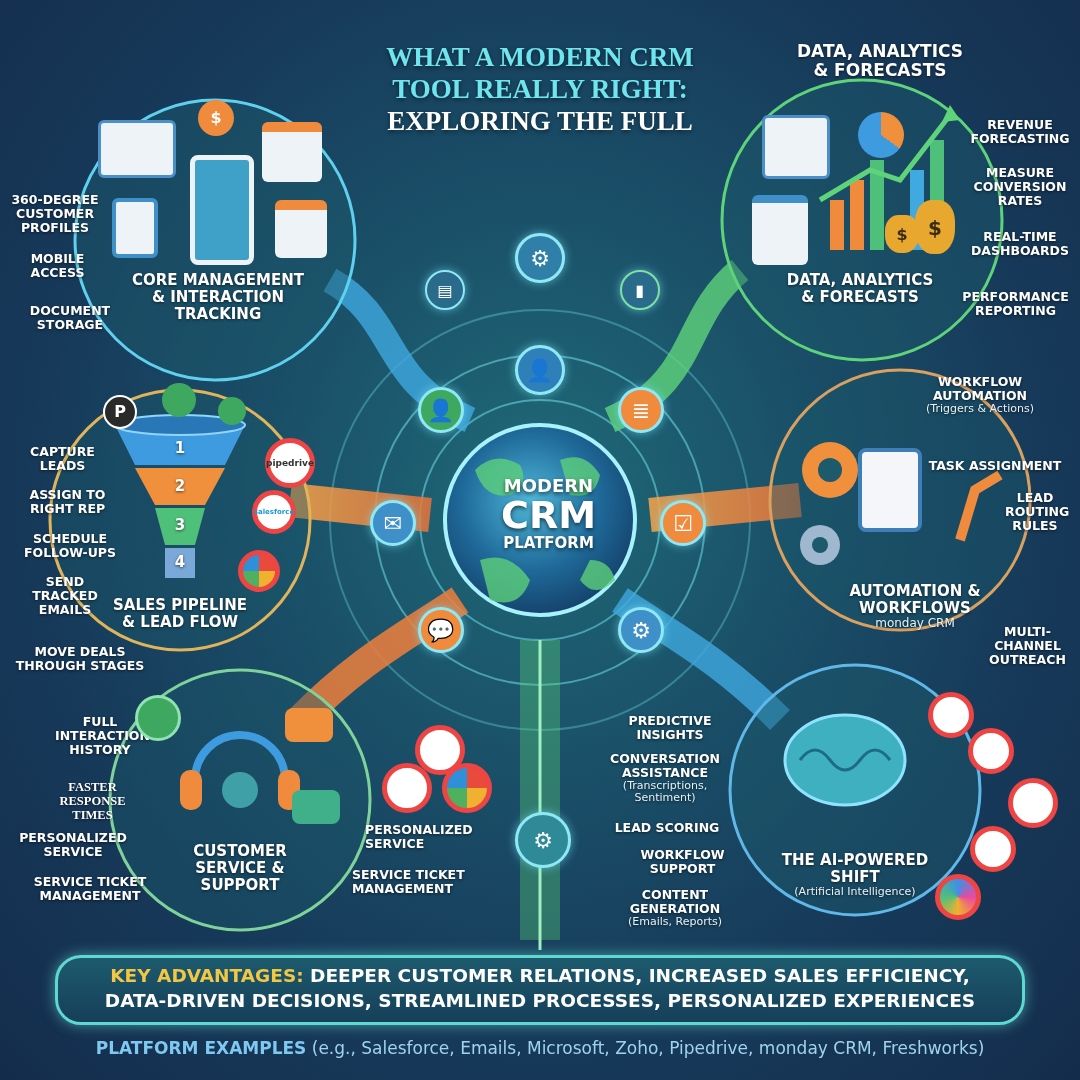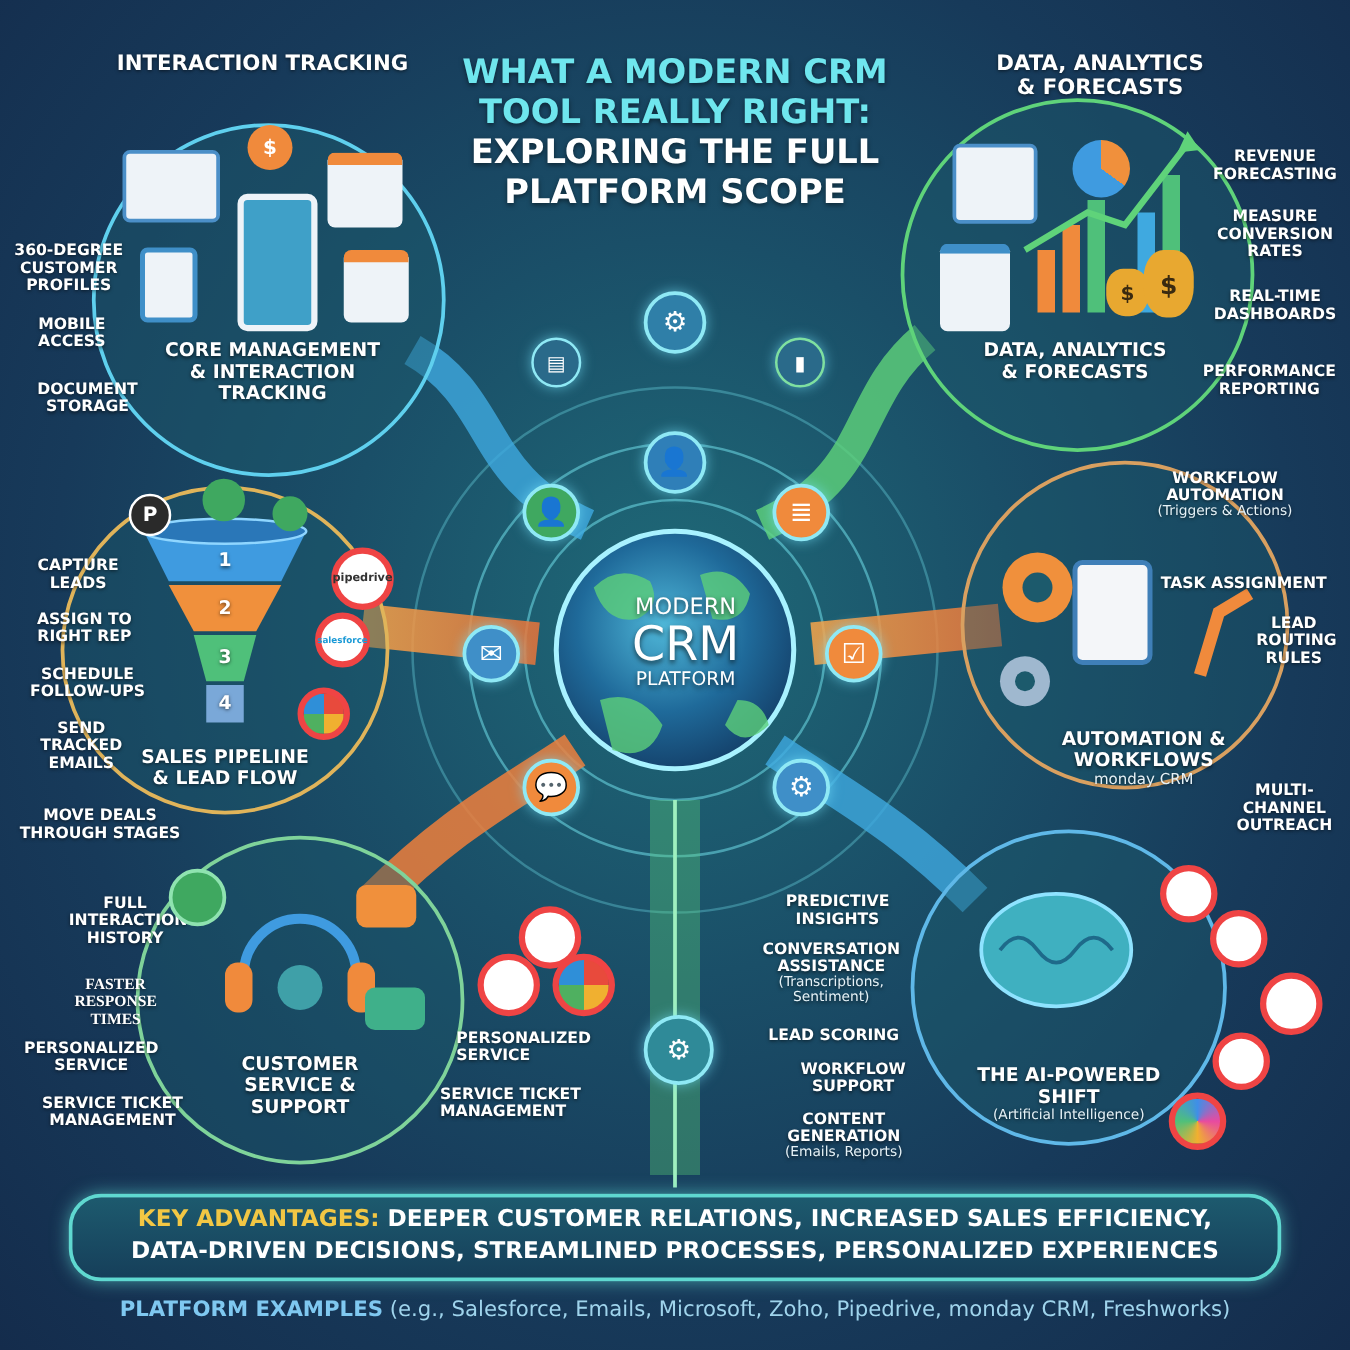--- a/index.html
+++ b/index.html
@@ -8,21 +8,21 @@
     font-family:"DejaVu Sans","Liberation Sans",sans-serif;color:#fff;}
   .abs{position:absolute;}
   .lbl{position:absolute;font-weight:bold;text-transform:uppercase;color:#fff;text-align:center;
     line-height:1.12;text-shadow:0 1px 3px rgba(0,0,0,.6);}
   .sm{font-size:12.5px;}
   .md{font-size:15px;}
   .hd{font-size:17px;}
   .sub{font-weight:normal;text-transform:none;font-size:11px;display:block;color:#e6f2f7;}
   svg{position:absolute;left:0;top:0;}
   .title{position:absolute;left:330px;top:42px;width:420px;text-align:center;font-weight:bold;
-    font-size:27px;line-height:1.18;text-shadow:0 2px 4px rgba(0,0,0,.5);}
+    font-size:27px;line-height:1.18;text-shadow:0 2px 4px rgba(0,0,0,.5);font-family:Liberation Serif, serif;}
   .title .l1{color:#6fe6ee;display:block;}
   .title .l2{color:#ffffff;display:block;}
   .node{position:absolute;border-radius:50%;display:flex;align-items:center;justify-content:center;
     font-size:22px;box-shadow:0 0 10px rgba(120,230,255,.6);border:3px solid #8fe9f5;}
   .logo{position:absolute;border-radius:50%;background:#fff;border:5px solid #ef4444;display:flex;
     align-items:center;justify-content:center;font-size:9px;font-weight:bold;color:#333;}
   .banner{position:absolute;left:55px;top:955px;width:970px;height:70px;border-radius:26px;
     border:3px solid #5fd8d0;background:linear-gradient(180deg,#1d5a6e,#163f5a);
     box-shadow:0 0 14px rgba(95,216,208,.6);text-align:center;font-weight:bold;font-size:18.5px;
     line-height:1.35;padding-top:6px;box-sizing:border-box;text-transform:uppercase;}
@@ -99,43 +99,41 @@
     <circle cx="830" cy="470" r="12" fill="#1c5a6c"></circle>
   <circle cx="820" cy="545" r="20" fill="#9fb8cf"></circle>
     <circle cx="820" cy="545" r="8" fill="#1c5a6c"></circle>
   <path d="M960 540 L975 490 L1000 475" stroke="#f08a3c" stroke-width="10" fill="none"></path>
 </svg>
 
 <div class="title">
   <span class="l1">WHAT A MODERN CRM</span>
   <span class="l1">TOOL REALLY RIGHT:</span>
   <span class="l2">EXPLORING THE FULL</span>
-  <span class="l2">PLATFORM SCOPE</span>
-</div>
-
-<div class="abs" style="left:445px;top:475px;width:207px;text-align:center;font-weight:normal;text-shadow:0 2px 4px rgba(0,0,0,.6);">
+</div>
+
+<div class="abs" style="left:445px;top:475px;width:207px;text-align:center;font-weight:bold;text-shadow:0 2px 4px rgba(0,0,0,.6);">
   <div style="font-size:18px;">MODERN</div>
   <div style="font-size:38px;line-height:1;">CRM</div>
   <div style="font-size:15px;">PLATFORM</div>
 </div>
 
 <div class="node" style="left:515px;top:233px;width:44px;height:44px;background:#2f7fa8;">⚙</div>
 <div class="node" style="left:515px;top:345px;width:44px;height:44px;background:#2f7fb8;">👤</div>
 <div class="node" style="left:418px;top:387px;width:40px;height:40px;background:#3fa860;">👤</div>
 <div class="node" style="left:618px;top:387px;width:40px;height:40px;background:#f08a3c;">≣</div>
 <div class="node" style="left:370px;top:500px;width:40px;height:40px;background:#3f8fc8;">✉</div>
 <div class="node" style="left:660px;top:500px;width:40px;height:40px;background:#f08a3c;">☑</div>
 <div class="node" style="left:418px;top:607px;width:40px;height:40px;background:#f08a3c;">💬</div>
 <div class="node" style="left:618px;top:607px;width:40px;height:40px;background:#3f8fc8;">⚙</div>
 <div class="node" style="left:515px;top:812px;width:50px;height:50px;background:#2f8a98;">⚙</div>
 <div class="node" style="left:425px;top:270px;width:36px;height:36px;background:#2a6a8a;border-width:2px;font-size:16px;">▤</div>
 <div class="node" style="left:620px;top:270px;width:36px;height:36px;background:#2a6a8a;border-width:2px;font-size:16px;border-color:#7fe0a0;">▮</div>
 
 <div class="lbl hd" style="left:75px;top:42px;width:270px;">
-  <div>INTERACTION TRACKING</div>
 </div>
 <div class="lbl md" style="left:108px;top:272px;width:220px;">
   <div>CORE MANAGEMENT</div>
   <div>&amp; INTERACTION</div>
   <div>TRACKING</div>
 </div>
 <div class="lbl sm" style="left:10px;top:193px;width:90px;">360-DEGREE CUSTOMER PROFILES</div>
 <div class="lbl sm" style="left:20px;top:252px;width:75px;">MOBILE ACCESS</div>
 <div class="lbl sm" style="left:25px;top:304px;width:90px;">DOCUMENT STORAGE</div>
 <div class="abs" style="left:98px;top:120px;width:72px;height:52px;background:#eef3f8;border-radius:6px;border:3px solid #4b8fc8;"></div>

